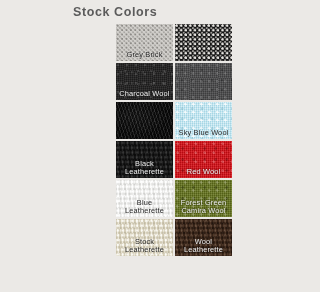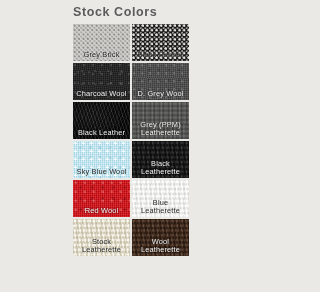--- a/index.html
+++ b/index.html
@@ -48,20 +48,21 @@
     column-gap: 2px;
     row-gap: 2px;
   }
 
   .swatch {
     position: relative;
     width: 57px;
     height: 37px;
     overflow: hidden;
     box-sizing: border-box;
+    margin-left: 43px;
   }
 
   .swatch-texture {
     position: absolute;
     inset: 0;
   }
 
   .swatch-label {
     position: absolute;
     left: 0;
@@ -239,55 +240,52 @@
 
   <div id="panel-title">Stock Colors</div>
 
   <div id="swatch-grid">
       <div class="swatch">
         <div class="swatch-texture tex-grey-brick"></div>
         <div class="swatch-label lbl-dark">Grey Brick</div>
       </div>
       <div class="swatch">
         <div class="swatch-texture tex-black-pepper"></div>
-        <div class="swatch-label lbl-dark">Black Pepper</div>
       </div>
       <div class="swatch">
         <div class="swatch-texture tex-charcoal-wool"></div>
         <div class="swatch-label lbl-light">Charcoal Wool</div>
       </div>
       <div class="swatch">
         <div class="swatch-texture tex-dgrey-wool"></div>
-        <div class="swatch-label lbl-light">D. Grey Wool</div>
       </div>
       <div class="swatch">
         <div class="swatch-texture tex-black-leather"></div>
-        <div class="swatch-label lbl-light">Black Leather</div>
-      </div>
-      <div class="swatch">
-        <div class="swatch-texture tex-grey-ppm"></div>
-        <div class="swatch-label lbl-light">Grey (PPM) Leatherette</div>
       </div>
       <div class="swatch">
         <div class="swatch-texture tex-sky-blue-wool"></div>
         <div class="swatch-label lbl-dark">Sky Blue Wool</div>
       </div>
       <div class="swatch">
         <div class="swatch-texture tex-black-leatherette"></div>
         <div class="swatch-label lbl-light">Black Leatherette</div>
       </div>
       <div class="swatch">
         <div class="swatch-texture tex-red-wool"></div>
         <div class="swatch-label lbl-light">Red Wool</div>
       </div>
       <div class="swatch">
         <div class="swatch-texture tex-white-leatherette"></div>
         <div class="swatch-label lbl-dark">Blue Leatherette</div>
       </div>
       <div class="swatch">
+        <div class="swatch-texture tex-forest-green"></div>
+        <div class="swatch-label lbl-light">Forest Green Camira Wool</div>
+      </div>
+      <div class="swatch">
         <div class="swatch-texture tex-cream-leatherette"></div>
         <div class="swatch-label lbl-dark">Stock Leatherette</div>
       </div>
       <div class="swatch">
         <div class="swatch-texture tex-brown-leatherette"></div>
         <div class="swatch-label lbl-light">Wool Leatherette</div>
       </div>
     </div>
 
 </div>

